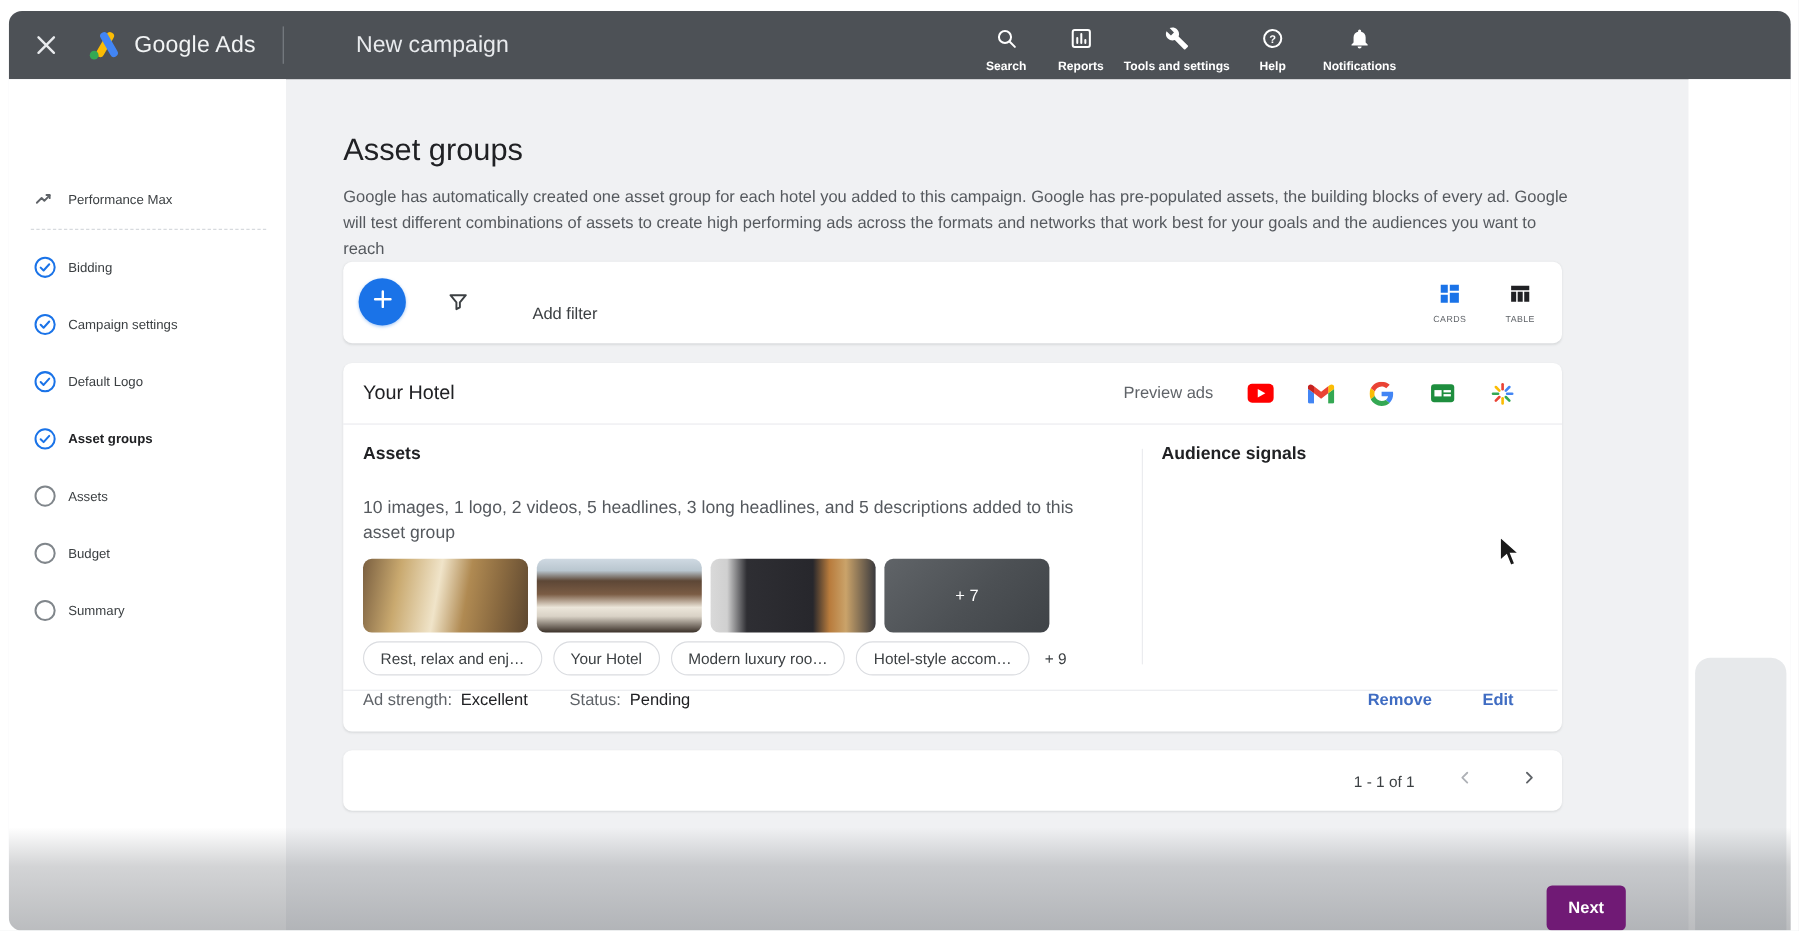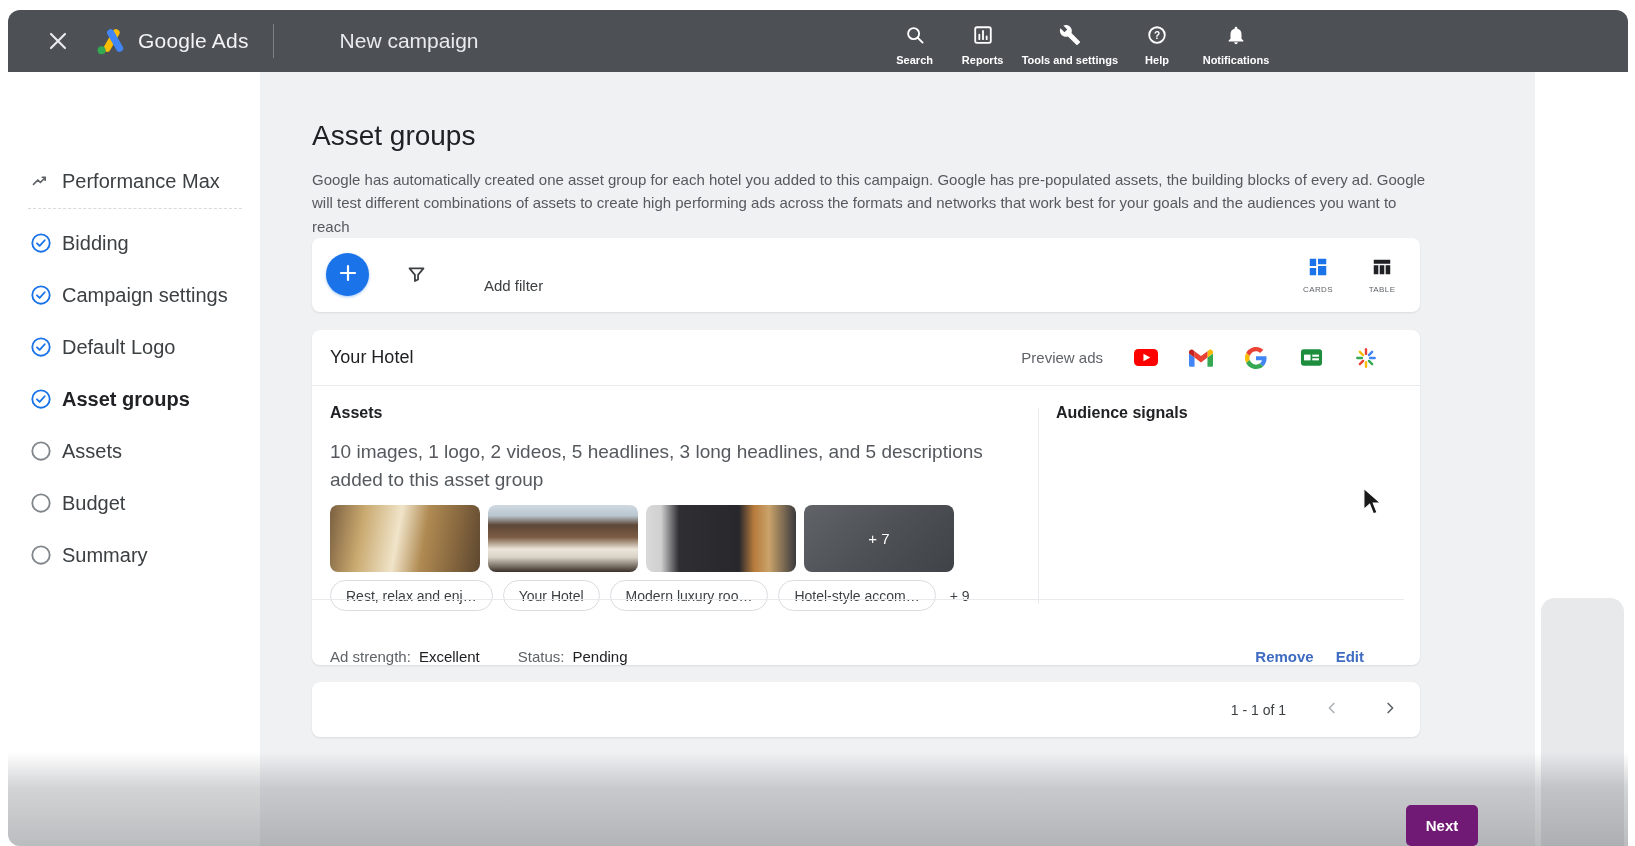--- a/index.html
+++ b/index.html
@@ -13,37 +13,37 @@
   }
   .frame{
     position:absolute; left:8px; top:10px; width:1620px; height:836px;
     border-radius:12px 12px 0 12px; overflow:hidden; background:#f0f1f3;
   }
   
   .topbar{
     position:absolute; left:0; top:0; right:0; height:62px;
     background:#4d5156; display:flex; align-items:center; color:#fff;
   }
-  .topbar-left{ display:flex; align-items:center; padding-left:32px; }
+  .topbar-left{ display:flex; align-items:center; padding-left:16px; }
   .close-btn{ width:36px; height:36px; display:flex; align-items:center; justify-content:center; cursor:pointer; }
   .ads-logo{ margin-left:18px; display:flex; align-items:center; }
   .brand{ font-size:21px; color:#f1f3f4; margin-left:10px; letter-spacing:.2px; }
   .tb-divider{ width:1px; height:34px; background:#7d8287; margin:0 22px 0 24px; }
   .page-title{ font-size:21px; color:#e8eaed; font-weight:400;margin-left:44px; }
   .topbar-actions{ position:absolute; right:352px; top:0; height:62px; display:flex; align-items:flex-start; gap:10px; }
   .tb-action{ display:flex; flex-direction:column; align-items:center; padding-top:14px; min-width:58px; cursor:pointer; }
   .tb-action.wide{ min-width:80px; }
   .tb-action .lbl{ font-size:11px; font-weight:700; color:#fff; margin-top:4px; text-align:center; line-height:1.2; }
   
   .sidebar{
     position:absolute; left:0; top:62px; bottom:0; width:252px; background:#fff;
   }
   .side-row{ position:absolute; left:0; width:100%; height:26px; display:flex; align-items:center; }
   .side-row .ic{ position:absolute; left:22px; width:22px; height:22px; display:flex; align-items:center; justify-content:center; }
-  .side-row .txt{ position:absolute; left:54px; font-size:20px; color:#3c4043; white-space:nowrap; }
+  .side-row .txt{ position:absolute; left:54px; font-size:12px; color:#3c4043; white-space:nowrap; }
   .side-row.active .txt{ font-weight:700; color:#202124; }
   .side-divider{ position:absolute; left:20px; right:18px; border-top:1px dashed #d7dade; }
   
   .main-title{ position:absolute; left:304px; top:110px; font-size:28px; font-weight:400; color:#202124; }
   .main-desc{ position:absolute; left:304px; top:158px; width:1114px; font-size:15px; line-height:1.55; color:#55595e; }
   .card{ background:#fff; border-radius:8px; box-shadow:0 1px 2px rgba(60,64,67,.12); position:absolute; }
   
   .toolbar{ left:304px; top:228px; width:1108px; height:74px; }
   .plus-btn{ position:absolute; left:14px; top:15px; width:43px; height:43px; border-radius:50%; background:#1a73e8; display:flex; align-items:center; justify-content:center; cursor:pointer; box-shadow:0 1px 3px rgba(26,115,232,.4); }
   .funnel{ position:absolute; left:94px; top:26px; cursor:pointer; }
@@ -54,38 +54,38 @@
   
   .group-card{ left:304px; top:320px; width:1108px; height:335px; }
   .gc-header{ position:absolute; left:0; top:0; right:0; height:56px; border-bottom:1px solid #e9eaee; display:flex; align-items:center; }
   .gc-name{ font-size:18px; color:#202124; margin-left:18px; }
   .gc-preview{ position:absolute; right:42px; height:56px; display:flex; align-items:center; gap:31px; }
   .gc-preview .pv-label{ font-size:15px; color:#5f6368; margin-right:0; }
   .pv-ic{ width:24px; height:24px; display:flex; align-items:center; justify-content:center; cursor:pointer; }
   .gc-vdivider{ position:absolute; left:726px; top:78px; height:196px; width:1px; background:#e9eaee; }
   .assets-col{ position:absolute; left:18px; top:74px; width:690px; }
   .col-heading{ font-size:16px; font-weight:700; color:#202124; }
-  .assets-summary{ margin-top:16px; width:672px; font-size:19px; line-height:1.45; color:#55595e; }
+  .assets-summary{ margin-top:28px; width:672px; font-size:16px; line-height:1.45; color:#55595e; }
   .thumbs{ margin-top:12px; display:flex; gap:8px; }
   .thumb{ width:150px; height:67px; border-radius:8px; overflow:hidden; position:relative; cursor:pointer; }
   .thumb.lobby{ background:linear-gradient(100deg,#7a5f40 0%,#c9a96f 22%,#f0e4c9 45%,#b08a52 62%,#8a6a40 80%,#5d4730 100%); }
   .thumb.room{ background:linear-gradient(180deg,#cfd9e2 0%,#b9c6cf 16%,#5d4736 30%,#7b5c44 48%,#ece6da 66%,#d9d2c6 78%,#3a3028 100%); }
   .thumb.chef{ background:linear-gradient(90deg,#d9d9d9 0%,#d0d0d0 10%,#2e2e33 22%,#27272c 62%,#b87b3c 72%,#caa36a 82%,#3a3a3e 100%); }
   .thumb.more{ background:linear-gradient(135deg,#606468 0%,#4c5054 55%,#3f4347 100%); display:flex; align-items:center; justify-content:center; }
   .thumb.more .more-txt{ color:#fff; font-size:15px; }
   .chips{ margin-top:8px; display:flex; align-items:center; gap:10px; }
   .chip{ height:31px; border:1px solid #dadce0; border-radius:16px; display:flex; align-items:center; padding:0 15px; font-size:14px; color:#3c4043; background:#fff; white-space:nowrap; }
   .more-chips{ font-size:14px; color:#3c4043; margin-left:4px; }
   .aud-col{ position:absolute; left:744px; top:74px; width:330px; }
   .aud-text{ margin-top:10px; font-size:15px; line-height:1.45; color:#55595e; }
-  .gc-footer{ position:absolute; left:0; right:16px; bottom:0; height:66px; border-top:1px solid #e9eaee; display:flex; align-items:flex-end; }
+  .gc-footer{ position:absolute; left:0; right:4px; bottom:0; height:38px; border-top:1px solid #e9eaee; display:flex; align-items:flex-start; }
   .strength{ margin-left:18px; display:flex; align-items:center; gap:8px; font-size:15px; }
   .lab{ color:#5f6368; } .val{ color:#202124; }
   .strength .gap{ width:22px; }
-  .gc-actions{ position:absolute; right:40px; display:flex; gap:22px; }
+  .gc-actions{ position:absolute; right:40px; display:flex; gap:46px; }
   .link-btn{ font-size:15px; font-weight:700; color:#3f6cc2; cursor:pointer; }
   
   .pager{ left:304px; top:672px; width:1108px; height:55px; display:flex; align-items:center; }
   .pager-inner{ position:absolute; right:18px; display:flex; align-items:center; gap:34px; }
   .pager-range{ font-size:14px; font-weight:400; color:#3c4043; }
   .pg-btn{ width:24px; height:24px; display:flex; align-items:center; justify-content:center; cursor:pointer; }
   
   .right-col{ position:absolute; left:1527px; top:62px; bottom:0; width:93px; background:#fff; }
   .scroll-strip{ position:absolute; left:6px; top:526px; width:83px; bottom:0; background:#e7e9eb; border-radius:14px 14px 0 0; cursor:pointer; }
   

